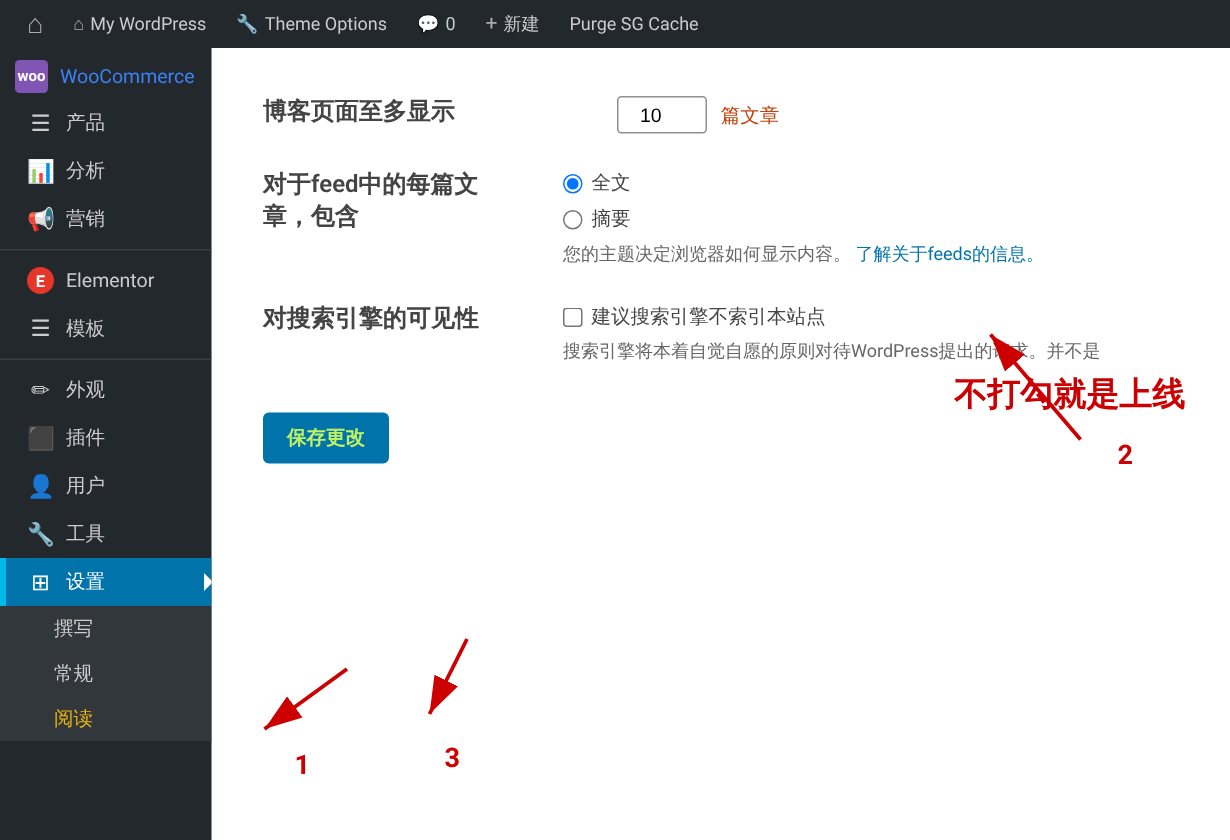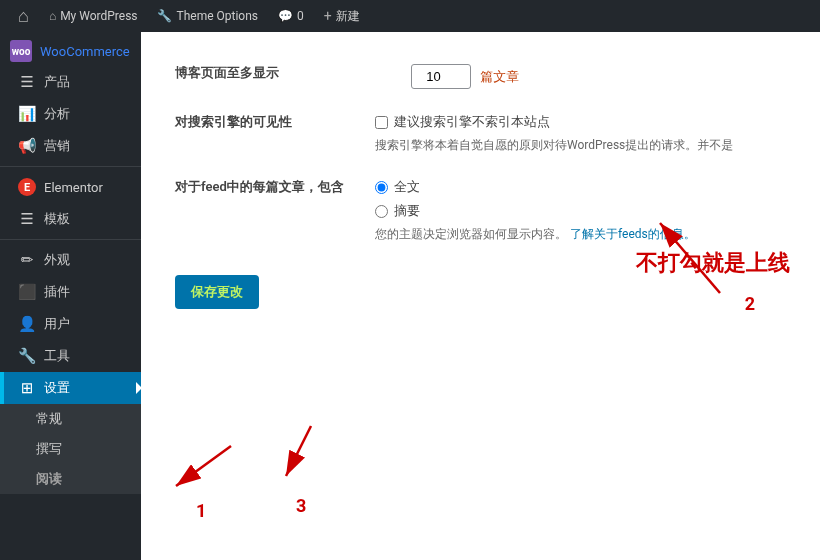--- a/index.html
+++ b/index.html
@@ -57,37 +57,37 @@
 
     
     .sidebar-submenu { background: #32373c; }
     .sidebar-submenu-item {
       padding: 6px 10px 6px 36px;
       color: #ccc;
       font-size: 13px;
       cursor: pointer;
       display: block;
     }
-    .sidebar-submenu-item.active { color: #a3a3a3; font-weight: 700; }
+    .sidebar-submenu-item.active { color: #eab308; font-weight: 400; }
 
     
     .main {
       flex: 1;
       background: #fff;
       overflow-y: auto;
       padding: 20px 24px;
       position: relative;
     }
 
     .form-table { width: 100%; border-collapse: collapse; }
     .form-table tr { }
     .form-table td, .form-table th { padding: 12px 10px; vertical-align: top; }
     .form-table th {
       font-weight: 600;
-      font-size: 13px;
+      font-size: 16px;
       color: #444;
       width: 200px;
       text-align: left;
       padding-right: 20px;
     }
     .form-table td { font-size: 13px; color: #444; }
 
     .input-number {
       width: 60px;
       border: 1px solid #8c8f94;
@@ -154,20 +154,23 @@
     <span>Theme Options</span>
   </div>
   <div class="admin-bar-item">
     <span style="color:#aaa;">💬</span>
     <span>0</span>
   </div>
   <div class="admin-bar-item">
     <span style="color:#aaa; font-size:14px;">+</span>
     <span>新建</span>
   </div>
+  <div class="admin-bar-item">
+    <span>Purge SG Cache</span>
+  </div>
 </div>
 
 <div class="layout">
 
   <div class="sidebar">
 
     <div class="woo-header">
       <div class="woo-logo">woo</div>
       <span class="woo-text">WooCommerce</span>
     </div>
@@ -214,55 +217,40 @@
       <span class="icon">🔧</span>
       <span>工具</span>
     </div>
     <div class="sidebar-item active" style="position:relative;">
       <span class="icon">⊞</span>
       <span>设置</span>
       <span style="position:absolute;right:-1px;top:50%;transform:translateY(-50%);width:0;height:0;border-top:6px solid transparent;border-bottom:6px solid transparent;border-left:6px solid #fff;"></span>
     </div>
 
     <div class="sidebar-submenu">
+      <a class="sidebar-submenu-item">撰写</a>
       <a class="sidebar-submenu-item">常规</a>
-      <a class="sidebar-submenu-item">撰写</a>
       <a class="sidebar-submenu-item active">阅读</a>
     </div>
   </div>
 
   <div class="main">
     <table class="form-table">
       <tbody>
 
         <tr>
           <th>
             <span>博客页面至多显示</span>
           </th>
           <td>
             <input class="input-number" type="number" value="10" style="">
             <span class="unit-text">篇文章</span>
           </td>
         </tr>
 
-
-        <tr>
-          <th>
-            <span>对搜索引擎的可见性</span>
-          </th>
-          <td>
-            <label class="checkbox-label">
-              <input type="checkbox" style="">
-              <span>建议搜索引擎不索引本站点</span>
-            </label>
-            <div class="checkbox-desc">
-              <span>搜索引擎将本着自觉自愿的原则对待WordPress提出的请求。并不是</span>
-            </div>
-          </td>
-        </tr>
 
         <tr>
           <th>
             <span>对于feed中的每篇文章，包含</span>
           </th>
           <td>
             <div class="radio-group">
               <label class="radio-label">
                 <input type="radio" name="feed_content" checked="" style="">
                 <span>全文</span>
@@ -271,20 +259,35 @@
                 <input type="radio" name="feed_content" style="">
                 <span>摘要</span>
               </label>
             </div>
             <div class="hint-text">
               <span>您的主题决定浏览器如何显示内容。</span>
               <a class="hint-link" href="#">了解关于feeds的信息。</a>
             </div>
           </td>
         </tr>
+
+        <tr>
+          <th>
+            <span>对搜索引擎的可见性</span>
+          </th>
+          <td>
+            <label class="checkbox-label">
+              <input type="checkbox" style="">
+              <span>建议搜索引擎不索引本站点</span>
+            </label>
+            <div class="checkbox-desc">
+              <span>搜索引擎将本着自觉自愿的原则对待WordPress提出的请求。并不是</span>
+            </div>
+          </td>
+        </tr>
       </tbody>
     </table>
 
     <div style="margin-top: 20px; padding-left: 10px;">
       <button class="save-button">保存更改</button>
     </div>
 
     <div style="position:absolute; top:16px; left:0; width:100%; height:100%; pointer-events:none;">
 
       <div style="position:absolute; top:200px; right:30px; color:#cc0000; font-size:22px; font-weight:bold;">不打勾就是上线</div>

